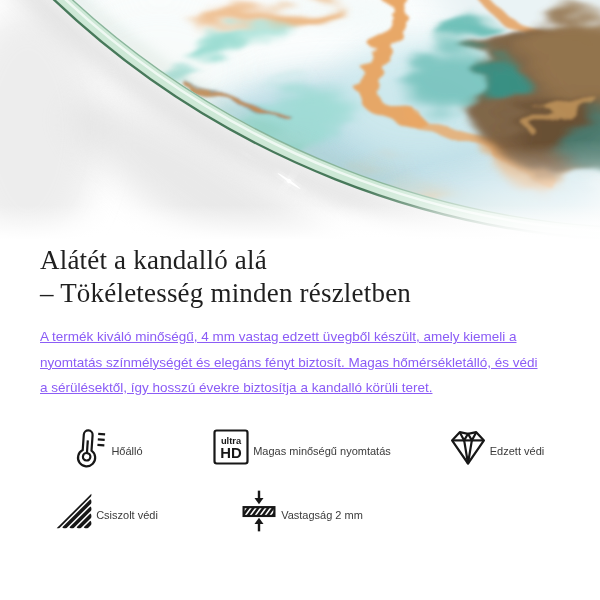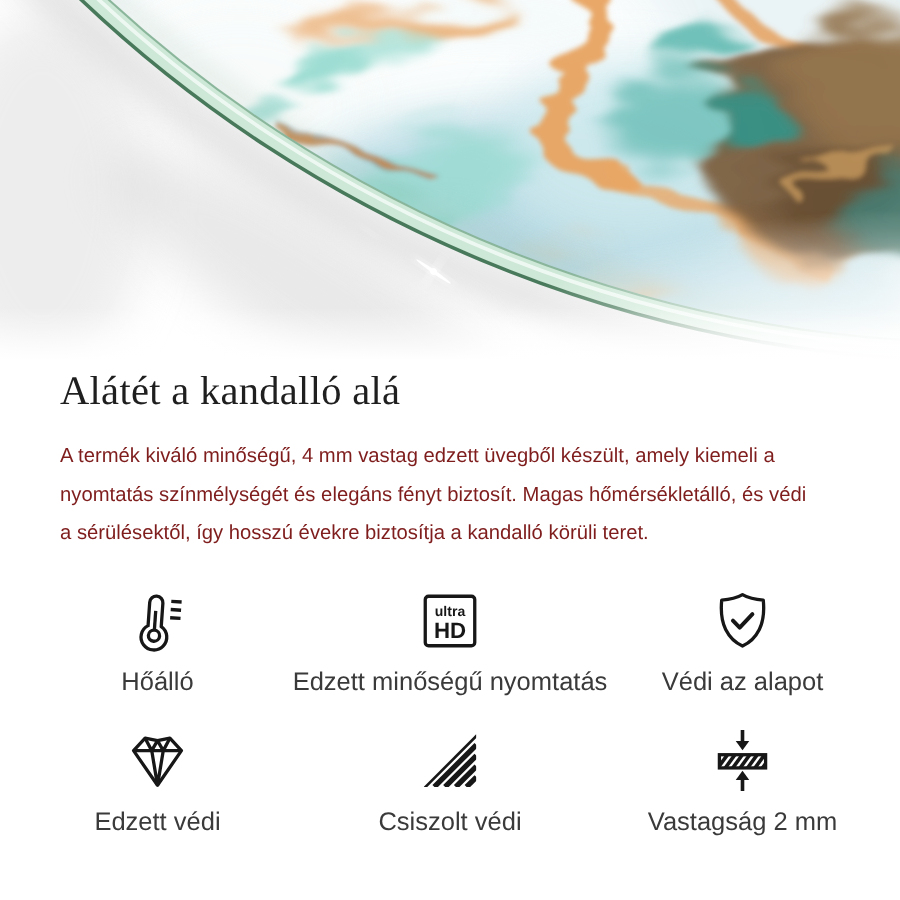--- a/index.html
+++ b/index.html
@@ -17,34 +17,35 @@
     font-size:27px;
     line-height:33px;
     color:#1f1f1f;
     letter-spacing:.2px;
   }
   p.desc{
     margin:14px 0 0 0;
     width:505px;
     font-size:13.5px;
     line-height:25.5px;
-    color:#7f1d1d;
+    color:#8b5cf6;
+    text-decoration:underline;
   }
   .features{
     margin-top:24px;
     display:grid;
     grid-template-columns:130px 260px 130px;
     row-gap:20px;
     justify-items:center;
   }
-  .feature{display:flex;flex-direction:column;align-items:center;}
+  .feature{display:flex;flex-direction:row;align-items:center;}
   .feature .ficon{width:44px;height:44px;}
   .feature .flabel{
     margin-top:9px;
-    font-size:17px;
+    font-size:11px;
     color:#3a3a3a;
     white-space:nowrap;
   }
   .ic{stroke:#171717;fill:none;stroke-width:2;}
 </style>
 </head>
 <body>
 
 <div class="page">
 
@@ -156,21 +157,21 @@
       <g transform="translate(247,155) rotate(35)">
         <ellipse rx="8" ry="1" fill="#ffffff" opacity="0.6" filter="url(#soft4)"></ellipse>
       </g>
 
       <rect x="0" y="0" width="600" height="240" fill="url(#fadeBR)"></rect>
       <rect x="0" y="200" width="600" height="40" fill="url(#fadeBottom)"></rect>
     </svg>
   </div>
 
   <div class="content">
-    <h1 class="title"><span>Alátét a kandalló alá</span><br></h1>
+    <h1 class="title"><span>Alátét a kandalló alá</span><br><span>– Tökéletesség minden részletben</span></h1>
 
     <p class="desc">A termék kiváló minőségű, 4 mm vastag edzett üvegből készült, amely kiemeli a nyomtatás színmélységét és elegáns fényt biztosít. Magas hőmérsékletálló, és védi a sérülésektől, így hosszú évekre biztosítja a kandalló körüli teret.</p>
 
     <div class="features">
 
       <div class="feature">
         <svg class="ficon" viewBox="0 0 40 40">
           <g class="ic" stroke-width="2.1" transform="rotate(4 20 20)">
             <path d="M14.5,9 A4,4 0 0 1 22.5,9 L22.5,23.2 A7.8,7.8 0 1 1 14.5,23.2 Z" fill="#ffffff"></path>
             <line x1="18.5" y1="14" x2="18.5" y2="26"></line>
@@ -182,32 +183,23 @@
         </svg>
         <div class="flabel">Hőálló</div>
       </div>
 
       <div class="feature">
         <svg class="ficon" viewBox="0 0 40 40">
           <rect x="5" y="5" width="30" height="30" rx="2" class="ic" stroke-width="2.4"></rect>
           <text x="20" y="17" text-anchor="middle" font-family="Liberation Sans, sans-serif" font-size="8.5" font-weight="bold" fill="#171717">ultra</text>
           <text x="20" y="30" text-anchor="middle" font-family="Liberation Sans, sans-serif" font-size="13.5" font-weight="bold" fill="#171717">HD</text>
         </svg>
-        <div class="flabel">Edzett minőségű nyomtatás</div>
-      </div>
-
-      <div class="feature">
-        <svg class="ficon" viewBox="0 0 40 40">
-          <g class="ic" stroke-width="2.1" stroke-linejoin="round" stroke-linecap="round">
-            <path d="M20,4 C23.2,5.9 27.4,7 32.6,7.3 C33.2,13.5 32.6,20.3 30.2,25.2 C27.8,30 24.2,33.3 20,35.2 C15.8,33.3 12.2,30 9.8,25.2 C7.4,20.3 6.8,13.5 7.4,7.3 C12.6,7 16.8,5.9 20,4 Z"></path>
-            <path d="M14.2,19.8 L18.3,24 L26,15.8" stroke-width="2.4"></path>
-          </g>
-        </svg>
-        <div class="flabel">Védi az alapot</div>
-      </div>
+        <div class="flabel">Magas minőségű nyomtatás</div>
+      </div>
+
 
       <div class="feature">
         <svg class="ficon" viewBox="0 0 40 40">
           <g class="ic" stroke-width="1.9" stroke-linejoin="round">
             <path d="M5.5,14 L12.5,6.5 L20,8 L27.5,6.5 L34.5,14 L20,35 Z"></path>
             <path d="M5.5,14 L34.5,14"></path>
             <path d="M12.5,6.5 L16.5,14 L20,8 L23.5,14 L27.5,6.5"></path>
             <path d="M16.5,14 L20,35 M23.5,14 L20,35"></path>
           </g>
         </svg>

